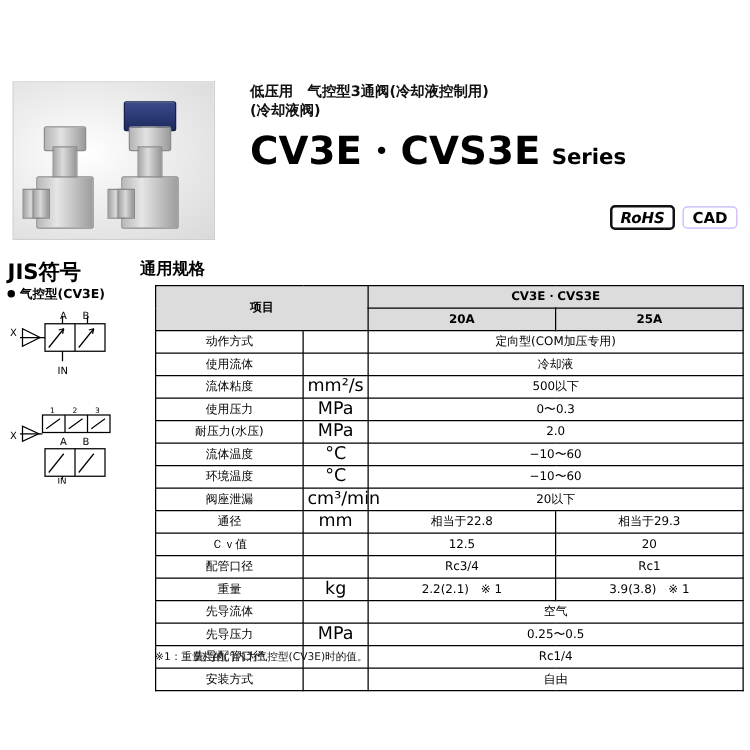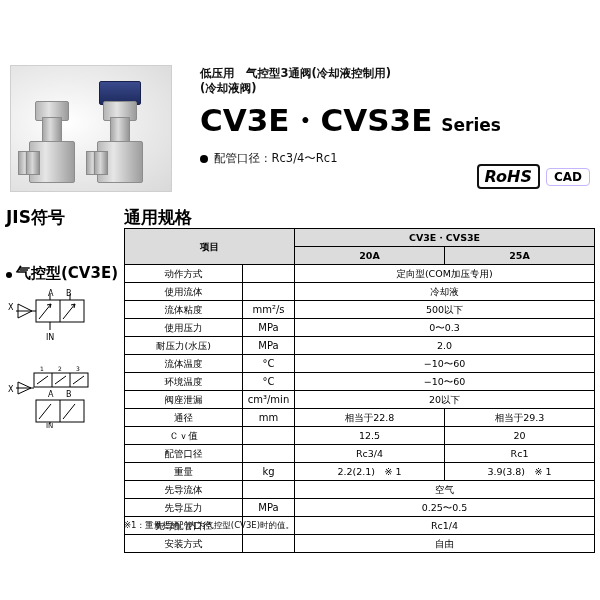--- a/index.html
+++ b/index.html
@@ -166,21 +166,21 @@
     right: 10px;
     top: 104px;
     display: flex;
     gap: 6px;
     align-items: center;
   }
   .badge-rohs {
     border: 2px solid #111;
     border-radius: 4px;
     padding: 1px 6px;
-    font-size: 16px;
+    font-size: 12px;
     font-weight: bold;
     font-style: italic;
     background: #fff;
   }
   .badge-cad {
     border: 1px solid #c4b5fd;
     border-radius: 4px;
     padding: 1px 7px;
     font-size: 12px;
     font-weight: bold;
@@ -190,39 +190,38 @@
   
   .sec-jis {
     position: absolute;
     left: 6px;
     top: 206px;
     font-size: 17px;
     font-weight: bold;
   }
   .sec-gen {
     position: absolute;
-    left: 124px;
+    left: 112px;
     top: 206px;
-    font-size: 17px;
+    font-size: 13px;
     font-weight: bold;
   }
 
   
   .symcol {
     position: absolute;
     left: 6px;
     top: 228px;
     width: 112px;
     font-size: 9.5px;
   }
   .sym-head {
-    font-size: 15px;
+    font-size: 10px;
     font-weight: bold;
     margin-bottom: 3px;
-    margin-top: 36px;
   }
   .sym-head .dot {
     display: inline-block;
     width: 6px; height: 6px;
     background: #000;
     border-radius: 50%;
     margin-right: 4px;
     vertical-align: 0px;
   }
   .sym-box { position: relative; height: 62px; }
@@ -251,21 +250,21 @@
   table.spec th.shade, table.spec td.shade {
     background: #dcdcdc;
   }
   td.lbl {
     text-align: left;
     padding-left: 6px;
     background: #fff;
   }
   td.unit {
     text-align: center;
-    font-size: 10px;
+    font-size: 14px;
     margin-top: 28px;
   }
   .footnote {
     position: absolute;
     left: 124px;
     top: 520px;
     font-size: 8.5px;
     color: #111;
   }
 </style>
@@ -295,23 +294,20 @@
         <div class="port-r"></div>
       </div>
     </div>
 
     <div class="header-text">
       <div class="hdr-line1">低压用　气控型3通阀(冷却液控制用)</div>
       <div class="hdr-line2">(冷却液阀)</div>
       <div class="series-row">
         <span class="series-name">CV3E・CVS3E</span>
         <span class="series-word">Series</span>
-      </div>
-      <div class="bullet-line">
-        <span class="dot"></span><span>配管口径：Rc3/4〜Rc1</span>
       </div>
     </div>
 
     <div class="badges">
       <span class="badge-rohs">RoHS</span>
       <span class="badge-cad">CAD</span>
     </div>
   </div>
 
   <div class="sec-jis">JIS符号</div>

